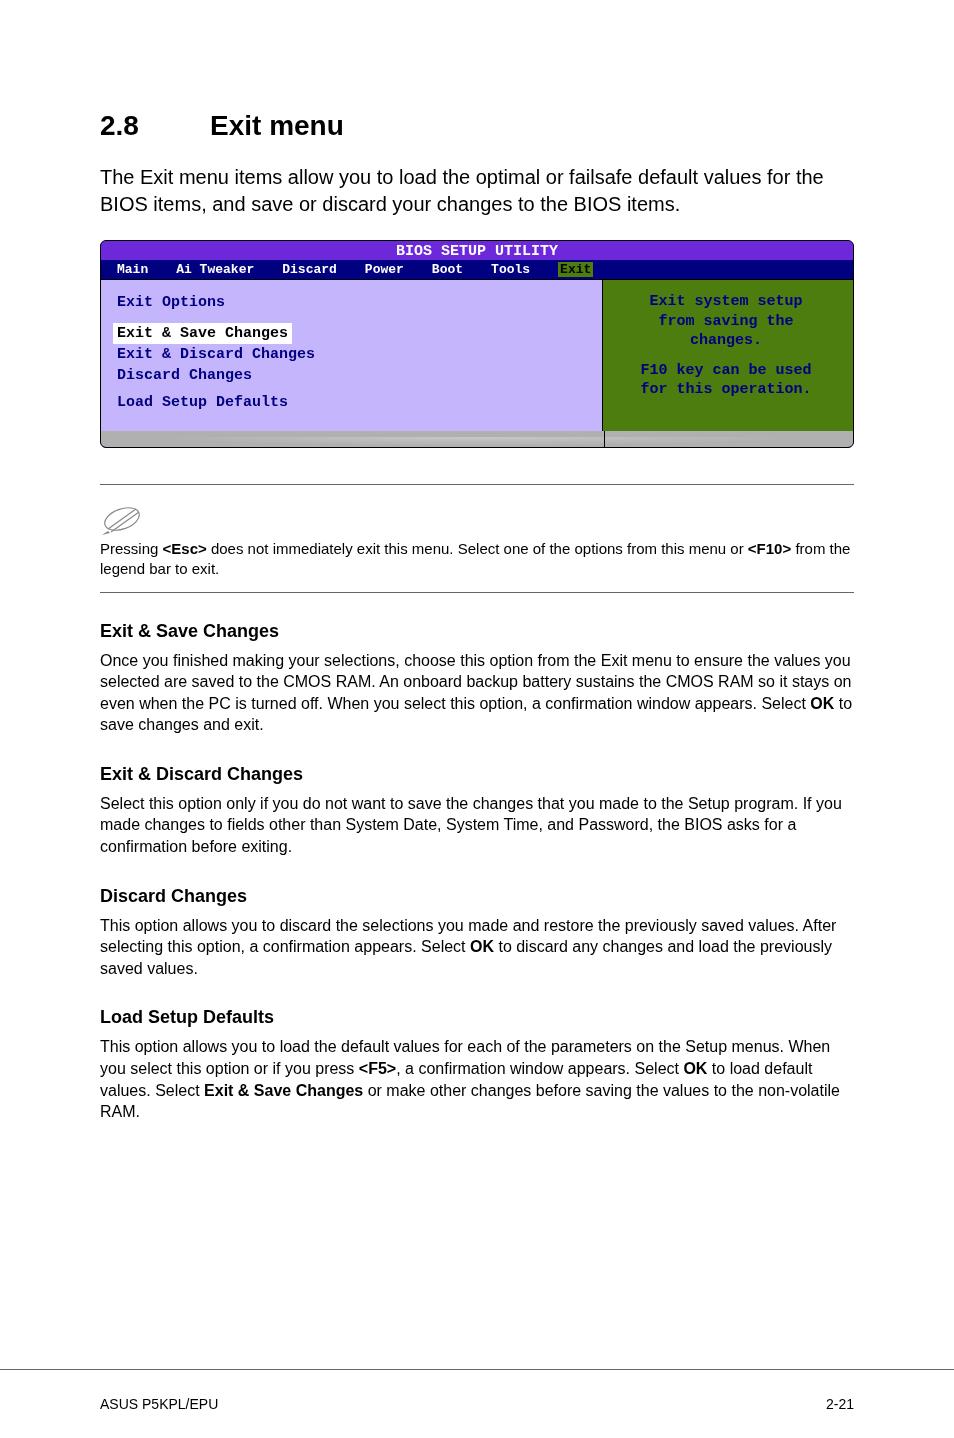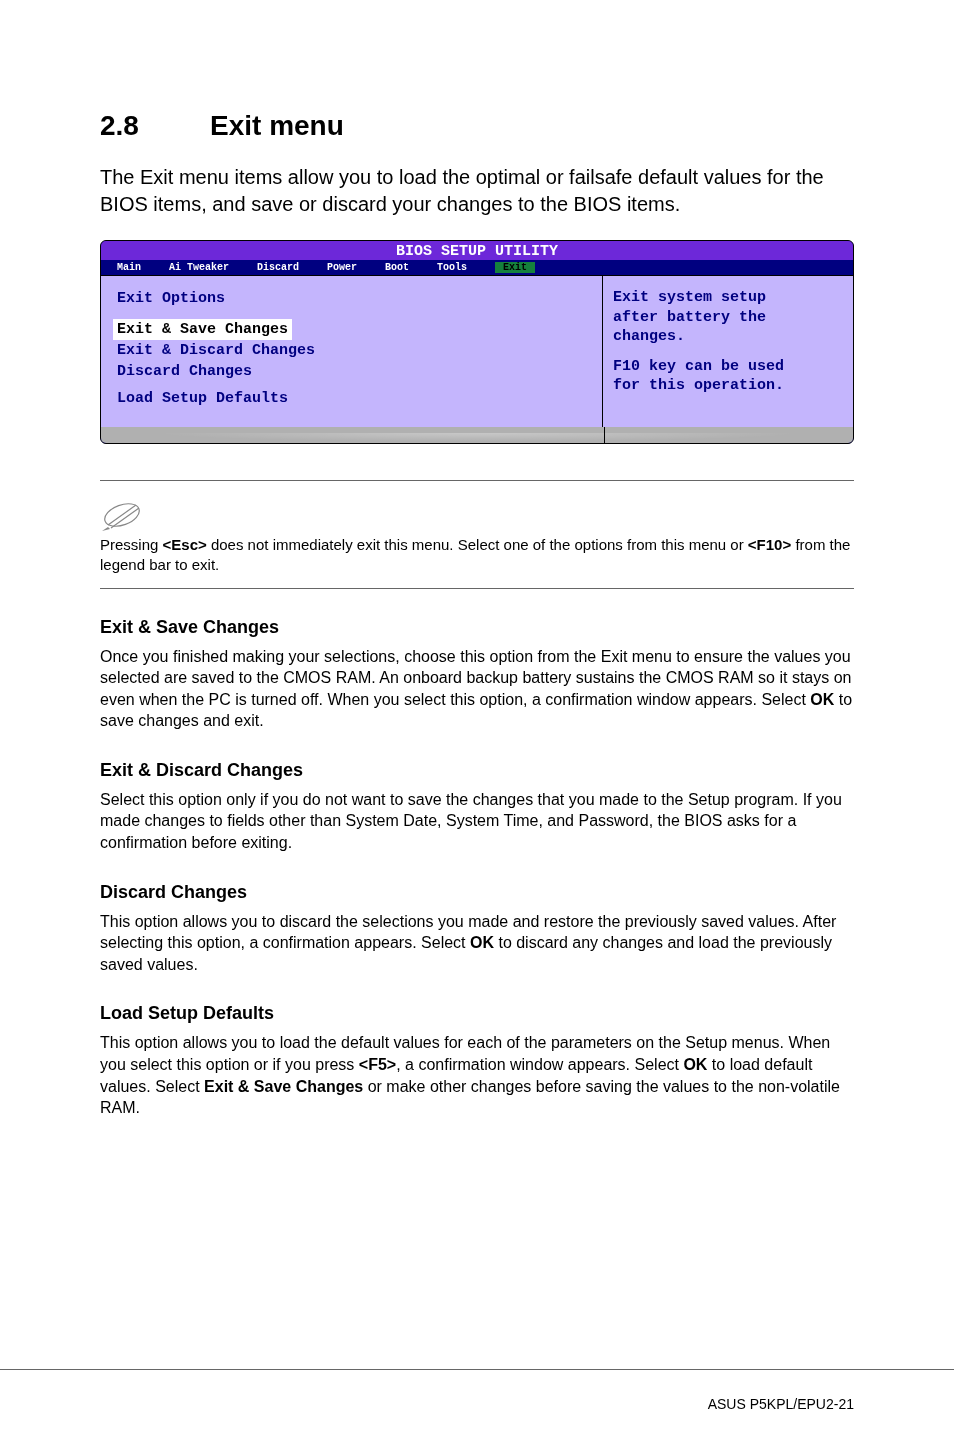--- a/index.html
+++ b/index.html
@@ -5,44 +5,44 @@
   * { box-sizing: border-box; margin: 0; padding: 0; }
   html, body { width: 954px; min-height: 1438px; background: #fff; font-family: Arial, Helvetica, sans-serif; color: #000; }
   .page { padding: 110px 100px 60px 100px; }
   .title-row { display: flex; align-items: flex-start; font-weight: 700; font-size: 28px; margin-bottom: 22px; }
   .title-num { width: 110px; }
   .intro { font-size: 20px; line-height: 1.35; margin-bottom: 22px; }
 
   
   .bios-box { border: 1px solid #000; border-radius: 6px; overflow: hidden; background: #000080; font-family: "Courier New", monospace; }
   .bios-title-bar { background: #6d28d9; color: #fff; text-align: center; font-weight: 700; font-size: 15px; padding: 2px 0 0 0; }
-  .bios-menu-bar { background: #000080; color: #fff; display: flex; font-weight: 700; font-size: 10px; padding: 2px 16px; }
+  .bios-menu-bar { background: #000080; color: #fff; display: flex; font-weight: 700; font-size: 13px; padding: 2px 16px; }
   .bios-menu-item { margin-right: 28px; }
-  .bios-menu-item.exit-sel { background: #15803d; color: #000; padding: 0 8px; }
+  .bios-menu-item.exit-sel { background: #4d7c0f; color: #000; padding: 0 2px; }
   .bios-body { display: flex; }
   .bios-left { flex: 1; background: #c4b5fd; padding: 12px 16px 18px 16px; border-top: 1px solid #000; border-right: 1px solid #000; }
-  .bios-right { width: 250px; background: #c4b5fd; padding: 12px 14px 18px 10px; border-top: 1px solid #000; font-weight: 700; color: #000080; font-size: 15px; line-height: 1.3; }
+  .bios-right { width: 250px; background: #4d7c0f; padding: 12px 14px 18px 10px; border-top: 1px solid #000; font-weight: 700; color: #000080; font-size: 15px; line-height: 1.3; text-align: center; }
   .bios-left .opt { font-weight: 700; font-size: 15px; color: #000080; line-height: 1.4; }
   .bios-left .opt.sel { background: #fff; color: #000; display: inline-block; padding: 0 4px; margin-left: -4px; }
   .bios-left .opt.label { color: #000080; margin-bottom: 10px; }
   .bios-left .spacer-small { height: 6px; }
   .curve { height: 16px; background: #b0b0b0; position: relative; }
   .curve::after { content: ""; position: absolute; left: 66.9%; top: 0; bottom: 0; width: 1px; background: #000; }
   .curve-shade { position: absolute; left: 0; right: 0; bottom: 0; height: 10px; background: radial-gradient(ellipse at center top, rgba(255,255,255,0.3), transparent 60%); pointer-events:none;}
 
   
   .note-wrap { margin-top: 36px; border-top: 1px solid #666; border-bottom: 1px solid #666; display: flex; padding: 12px 0; flex-direction: column; }
   .note-icon { width: 60px; display: flex; align-items: flex-start; justify-content: flex-start; padding-top: 2px; }
   .note-text { flex: 1; font-size: 15px; line-height: 1.35; }
 
   
   .section-h { font-weight: 700; font-size: 18px; margin-top: 28px; margin-bottom: 8px; }
   .section-p { font-size: 16px; line-height: 1.35; }
 
-  .footer { position: absolute; bottom: 0; left: 0; right: 0; padding: 26px 100px; border-top: 1px solid #666; width: 954px; display: flex; justify-content: flex-end; font-size: 14px; color: #000; }
+  .footer { position: absolute; bottom: 0; left: 0; right: 0; padding: 26px 100px; border-top: 1px solid #666; width: 954px; display: flex; justify-content: space-between; font-size: 14px; color: #000; }
 
   
   .b { font-weight: 700; }
 </style>
 </head>
 <body>
 
 <div class="page">
 
   <div class="title-row">
@@ -67,21 +67,21 @@
       <div class="bios-left">
         <div class="opt label">Exit Options</div>
         <div><span class="opt sel">Exit &amp; Save Changes</span></div>
         <div class="opt">Exit &amp; Discard Changes</div>
         <div class="opt">Discard Changes</div>
         <div class="spacer-small"></div>
         <div class="opt">Load Setup Defaults</div>
       </div>
       <div class="bios-right">
         <div>Exit system setup</div>
-        <div>after battery the</div>
+        <div>from saving the</div>
         <div>changes.</div>
         <div style="height:10px"></div>
         <div>F10 key can be used</div>
         <div>for this operation.</div>
       </div>
     </div>
     <div class="curve">
         <div class="curve-shade"></div>
       </div>
   </div>

